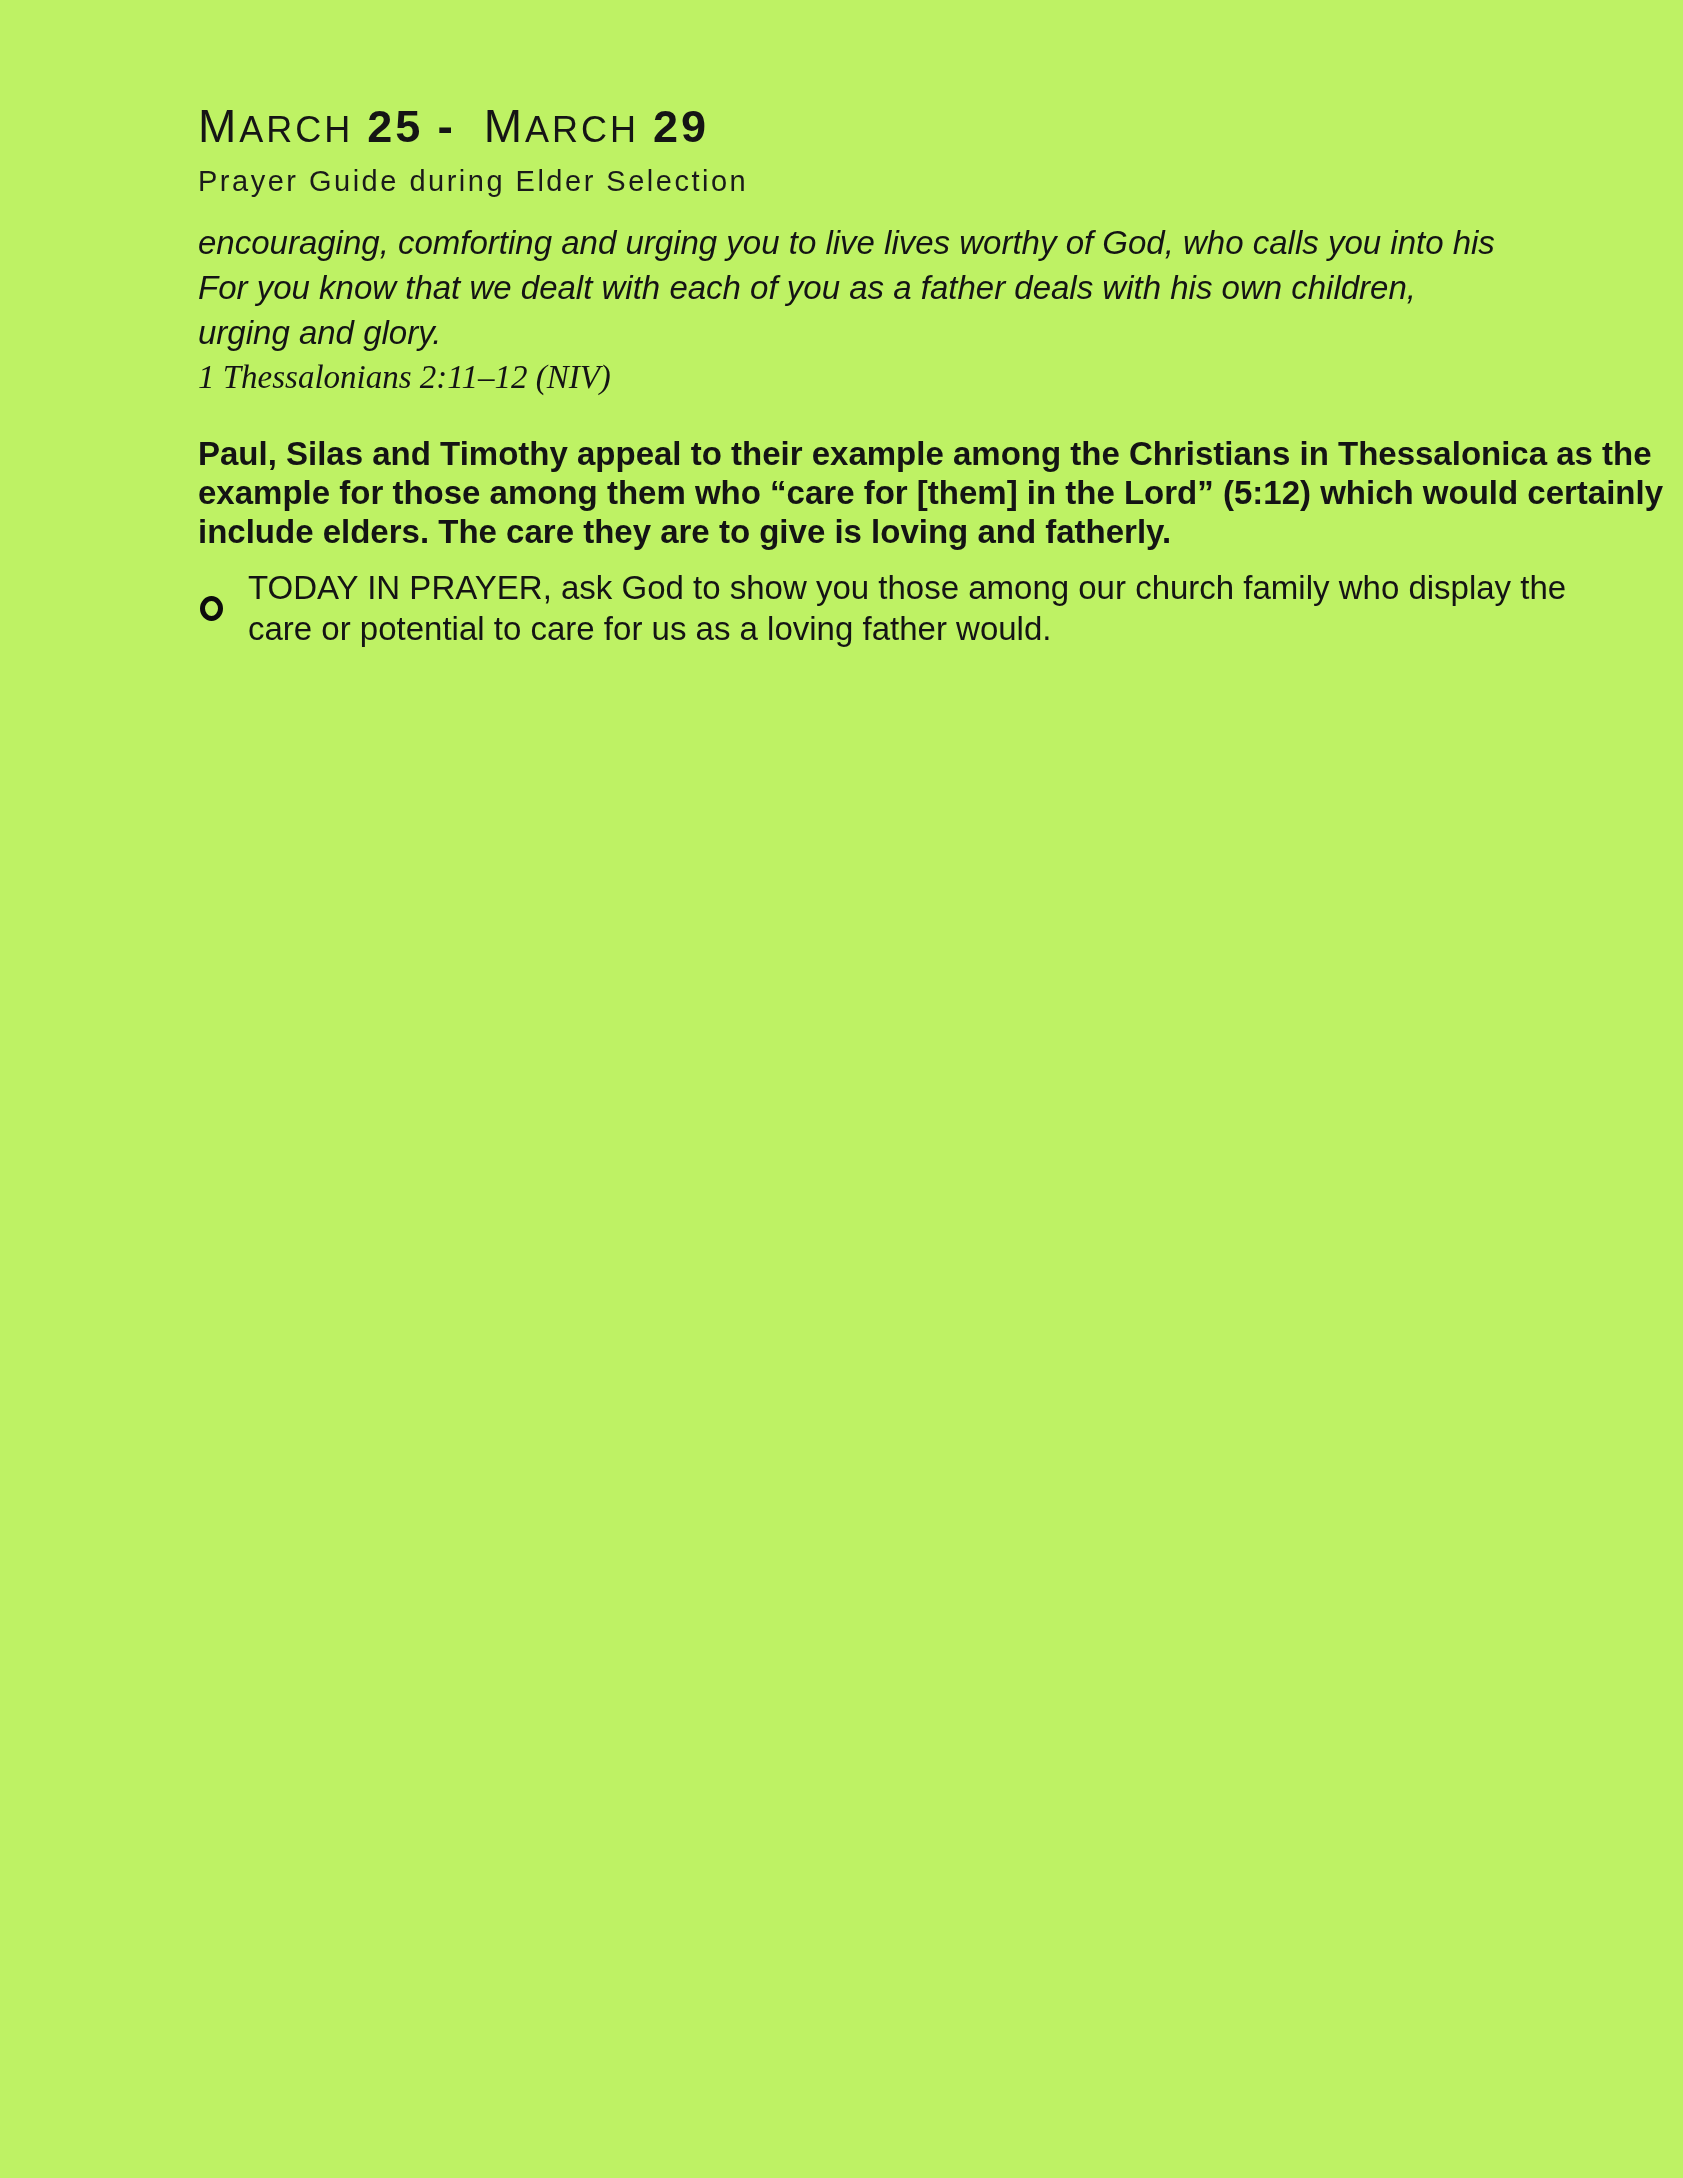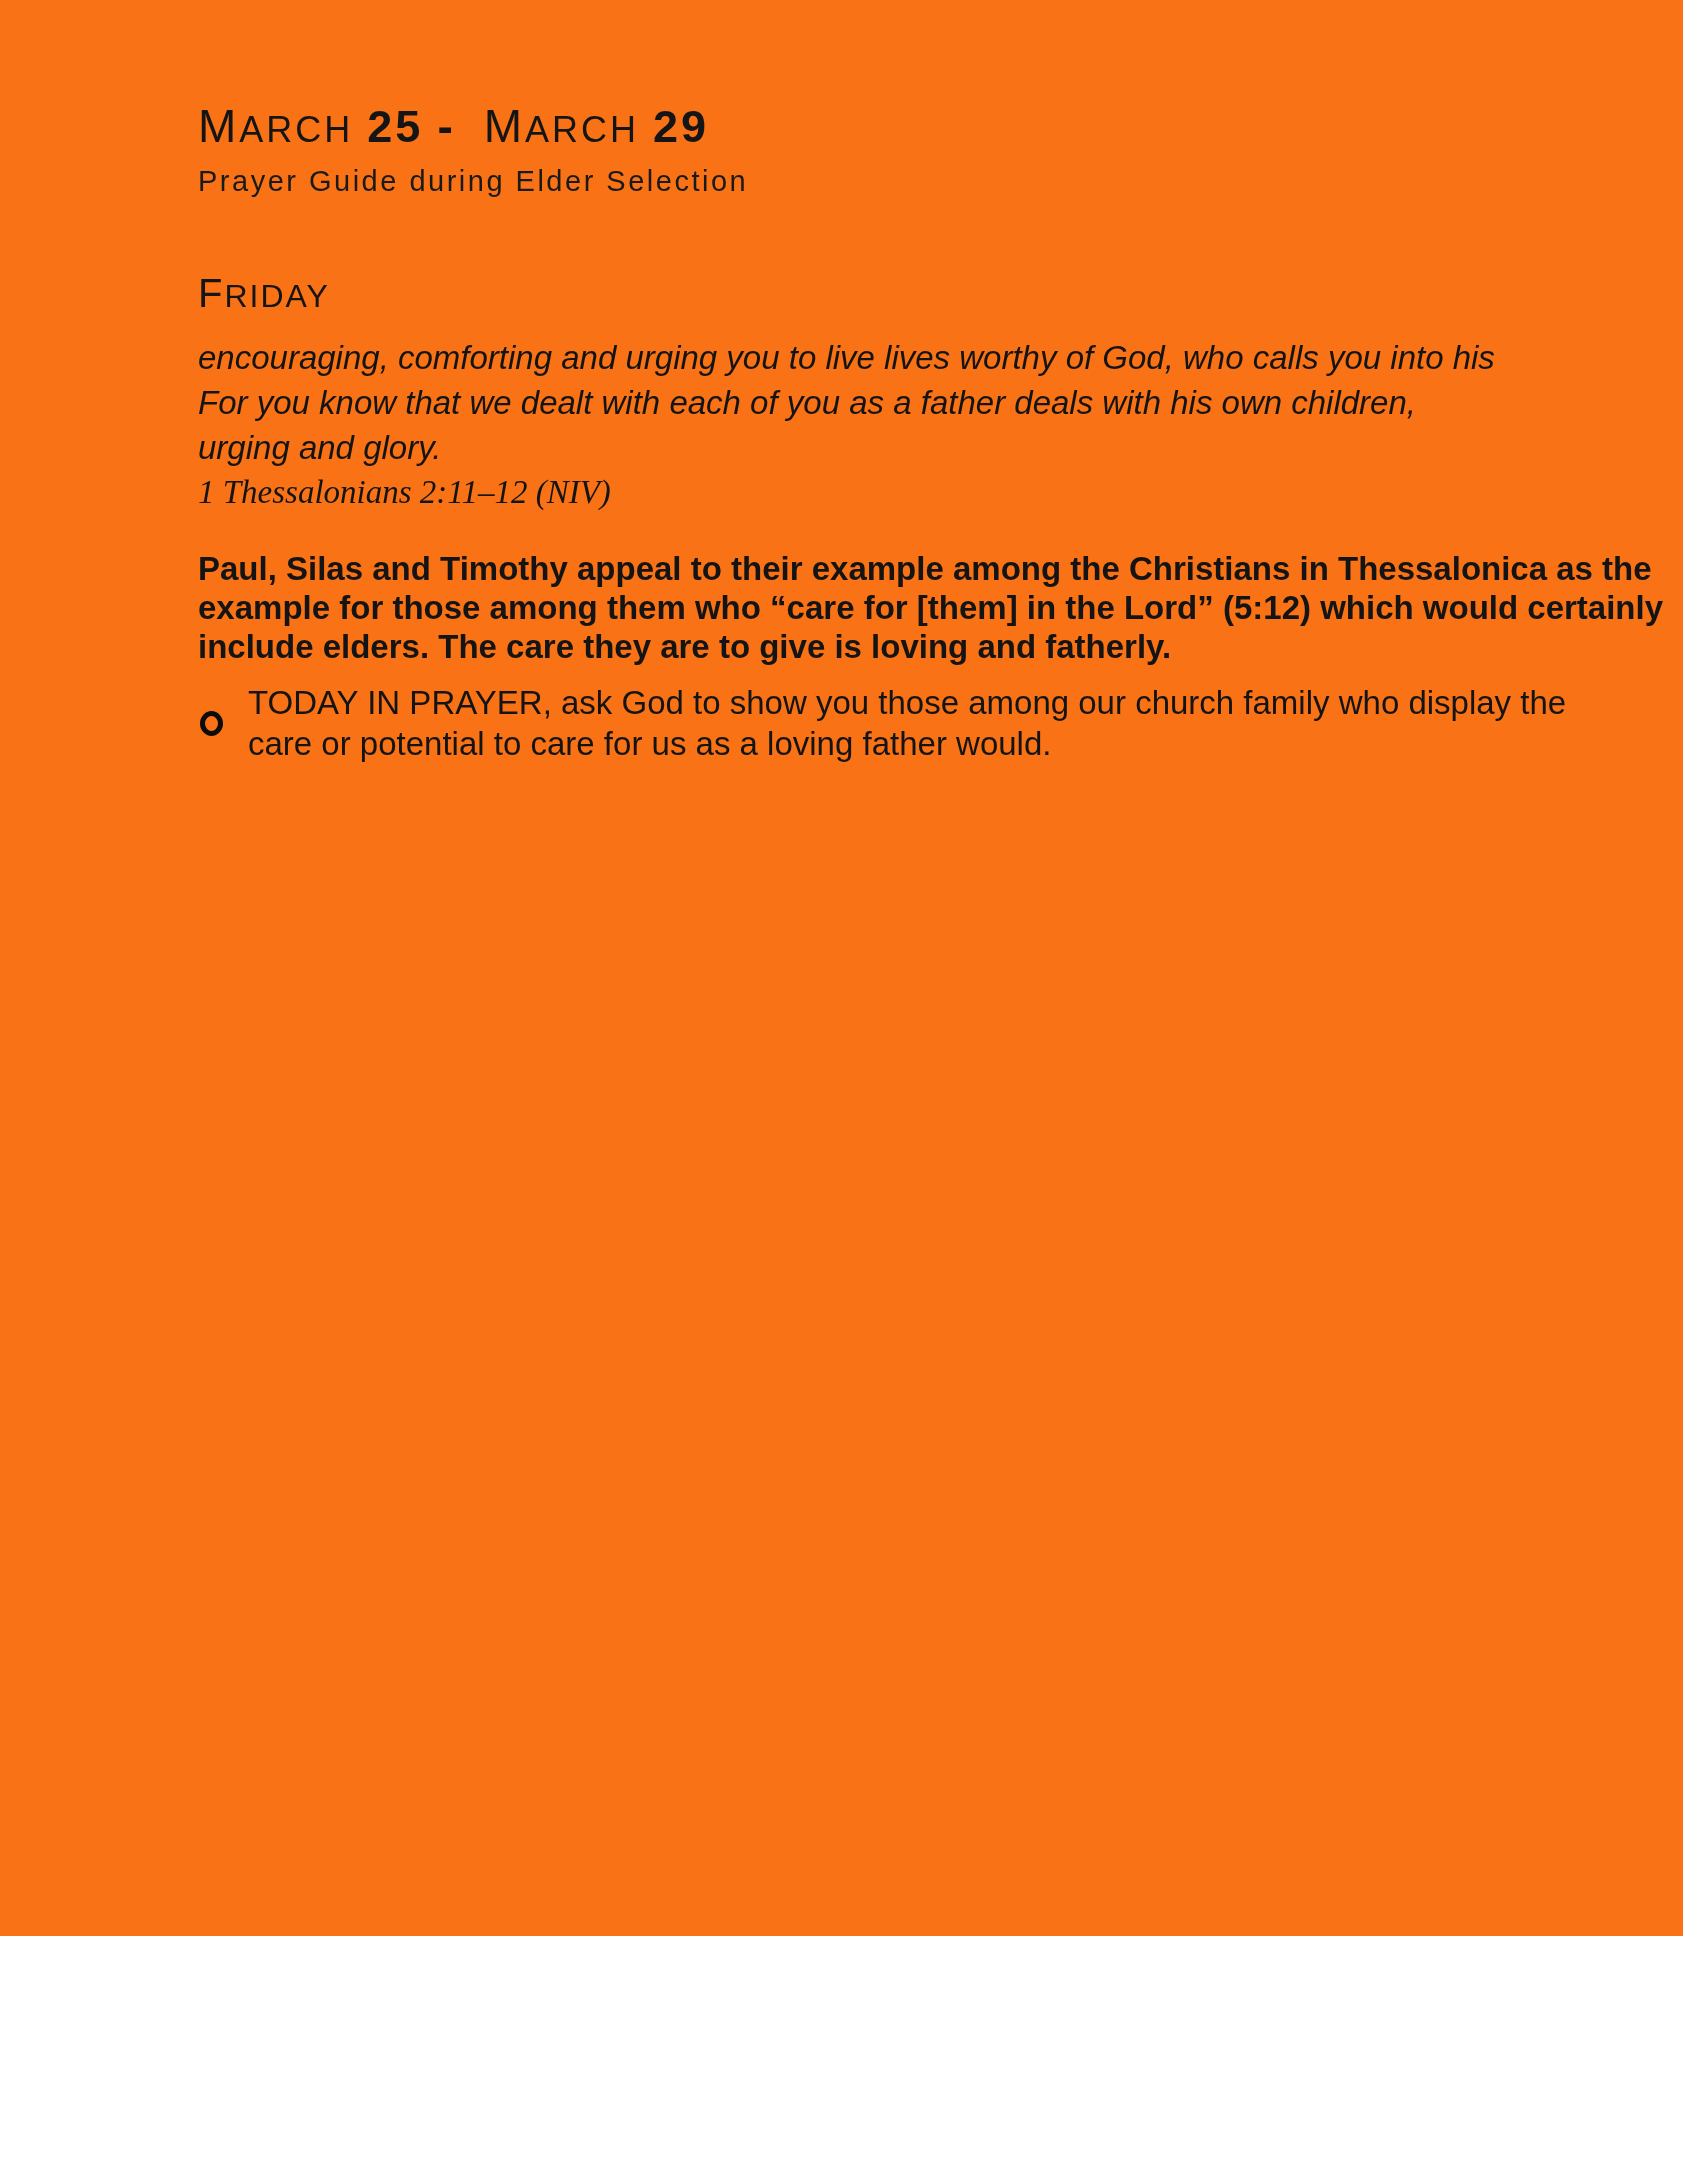--- a/index.html
+++ b/index.html
@@ -7,22 +7,22 @@
   body {
     width: 1683px;
     height: 2178px;
     font-family: "Liberation Sans", sans-serif;
     color: #111111;
     overflow: hidden;
   }
   .page {
     position: relative;
     width: 1683px;
-    height: 1936px;
-    background: #f97316;
+    height: 2178px;
+    background: #bef264;
     padding: 103px 198px 0 198px;
   }
 
   
   .title {
     font-size: 46px;
     font-weight: 400;
     letter-spacing: 3px;
     color: #151515;
     white-space: nowrap;
@@ -106,21 +106,20 @@
 <body>
 
 <div class="page">
 
   <header>
     <h1 class="title"><span>M</span><span class="smallcap">ARCH</span><span class="num">25</span><span class="dash">-</span><span class="cap2">M</span><span class="smallcap">ARCH</span><span class="num">29</span></h1>
     <div class="subtitle">Prayer Guide during Elder Selection</div>
   </header>
 
   <section>
-    <h2 class="day-heading"><span>F</span><span class="smallcap">RIDAY</span></h2>
 
     <div class="quote">
       <div class="line">encouraging, comforting and urging you to live lives worthy of God, who calls you into his</div>
       <div class="line">For you know that we dealt with each of you as a father deals with his own children,</div>
       <div class="line">urging and glory.</div>
       <div class="reference">1 Thessalonians 2:11–12 (NIV)</div>
     </div>
 
     <div class="commentary">
       <div class="line">Paul, Silas and Timothy appeal to their example among the Christians in Thessalonica as the</div>

